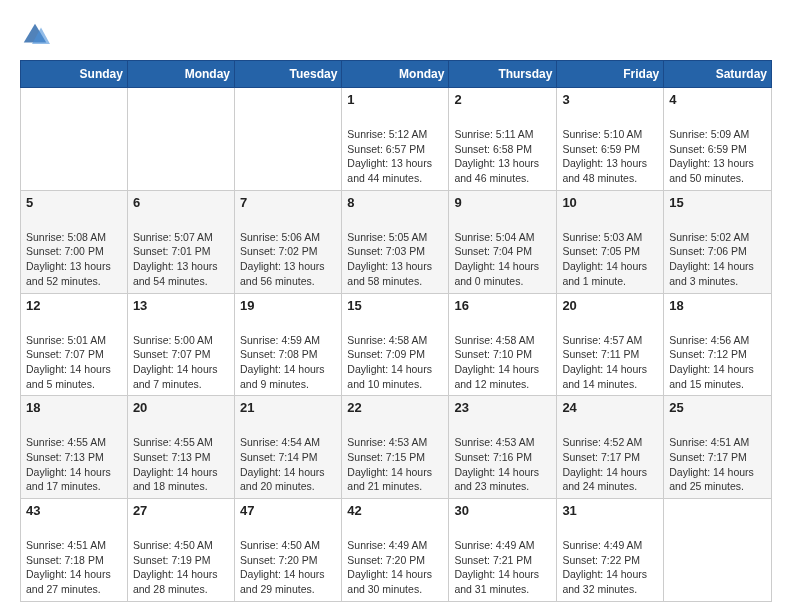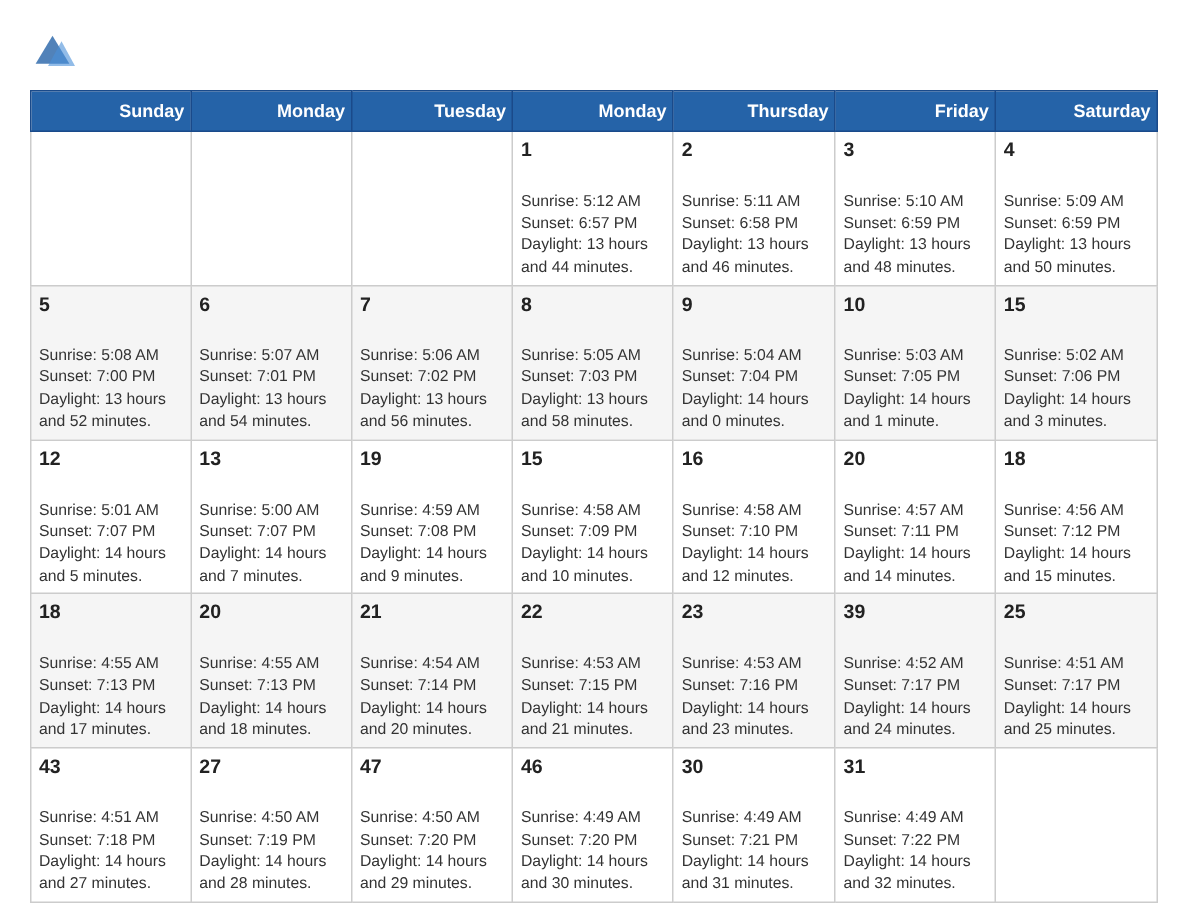--- a/index.html
+++ b/index.html
@@ -216,21 +216,21 @@
         </td>
         <td>
           <span class="day-number">22</span>
           <div class="cell-content">Sunrise: 4:53 AM<br>Sunset: 7:15 PM<br>Daylight: 14 hours<br>and 21 minutes.</div>
         </td>
         <td>
           <span class="day-number">23</span>
           <div class="cell-content">Sunrise: 4:53 AM<br>Sunset: 7:16 PM<br>Daylight: 14 hours<br>and 23 minutes.</div>
         </td>
         <td>
-          <span class="day-number">39</span>
+          <span class="day-number">24</span>
           <div class="cell-content">Sunrise: 4:52 AM<br>Sunset: 7:17 PM<br>Daylight: 14 hours<br>and 24 minutes.</div>
         </td>
         <td>
           <span class="day-number">25</span>
           <div class="cell-content">Sunrise: 4:51 AM<br>Sunset: 7:17 PM<br>Daylight: 14 hours<br>and 25 minutes.</div>
         </td>
       </tr>
       <tr>
         <td>
           <span class="day-number">43</span>
@@ -238,21 +238,21 @@
         </td>
         <td>
           <span class="day-number">27</span>
           <div class="cell-content">Sunrise: 4:50 AM<br>Sunset: 7:19 PM<br>Daylight: 14 hours<br>and 28 minutes.</div>
         </td>
         <td>
           <span class="day-number">47</span>
           <div class="cell-content">Sunrise: 4:50 AM<br>Sunset: 7:20 PM<br>Daylight: 14 hours<br>and 29 minutes.</div>
         </td>
         <td>
-          <span class="day-number">46</span>
+          <span class="day-number">42</span>
           <div class="cell-content">Sunrise: 4:49 AM<br>Sunset: 7:20 PM<br>Daylight: 14 hours<br>and 30 minutes.</div>
         </td>
         <td>
           <span class="day-number">30</span>
           <div class="cell-content">Sunrise: 4:49 AM<br>Sunset: 7:21 PM<br>Daylight: 14 hours<br>and 31 minutes.</div>
         </td>
         <td>
           <span class="day-number">31</span>
           <div class="cell-content">Sunrise: 4:49 AM<br>Sunset: 7:22 PM<br>Daylight: 14 hours<br>and 32 minutes.</div>
         </td>

